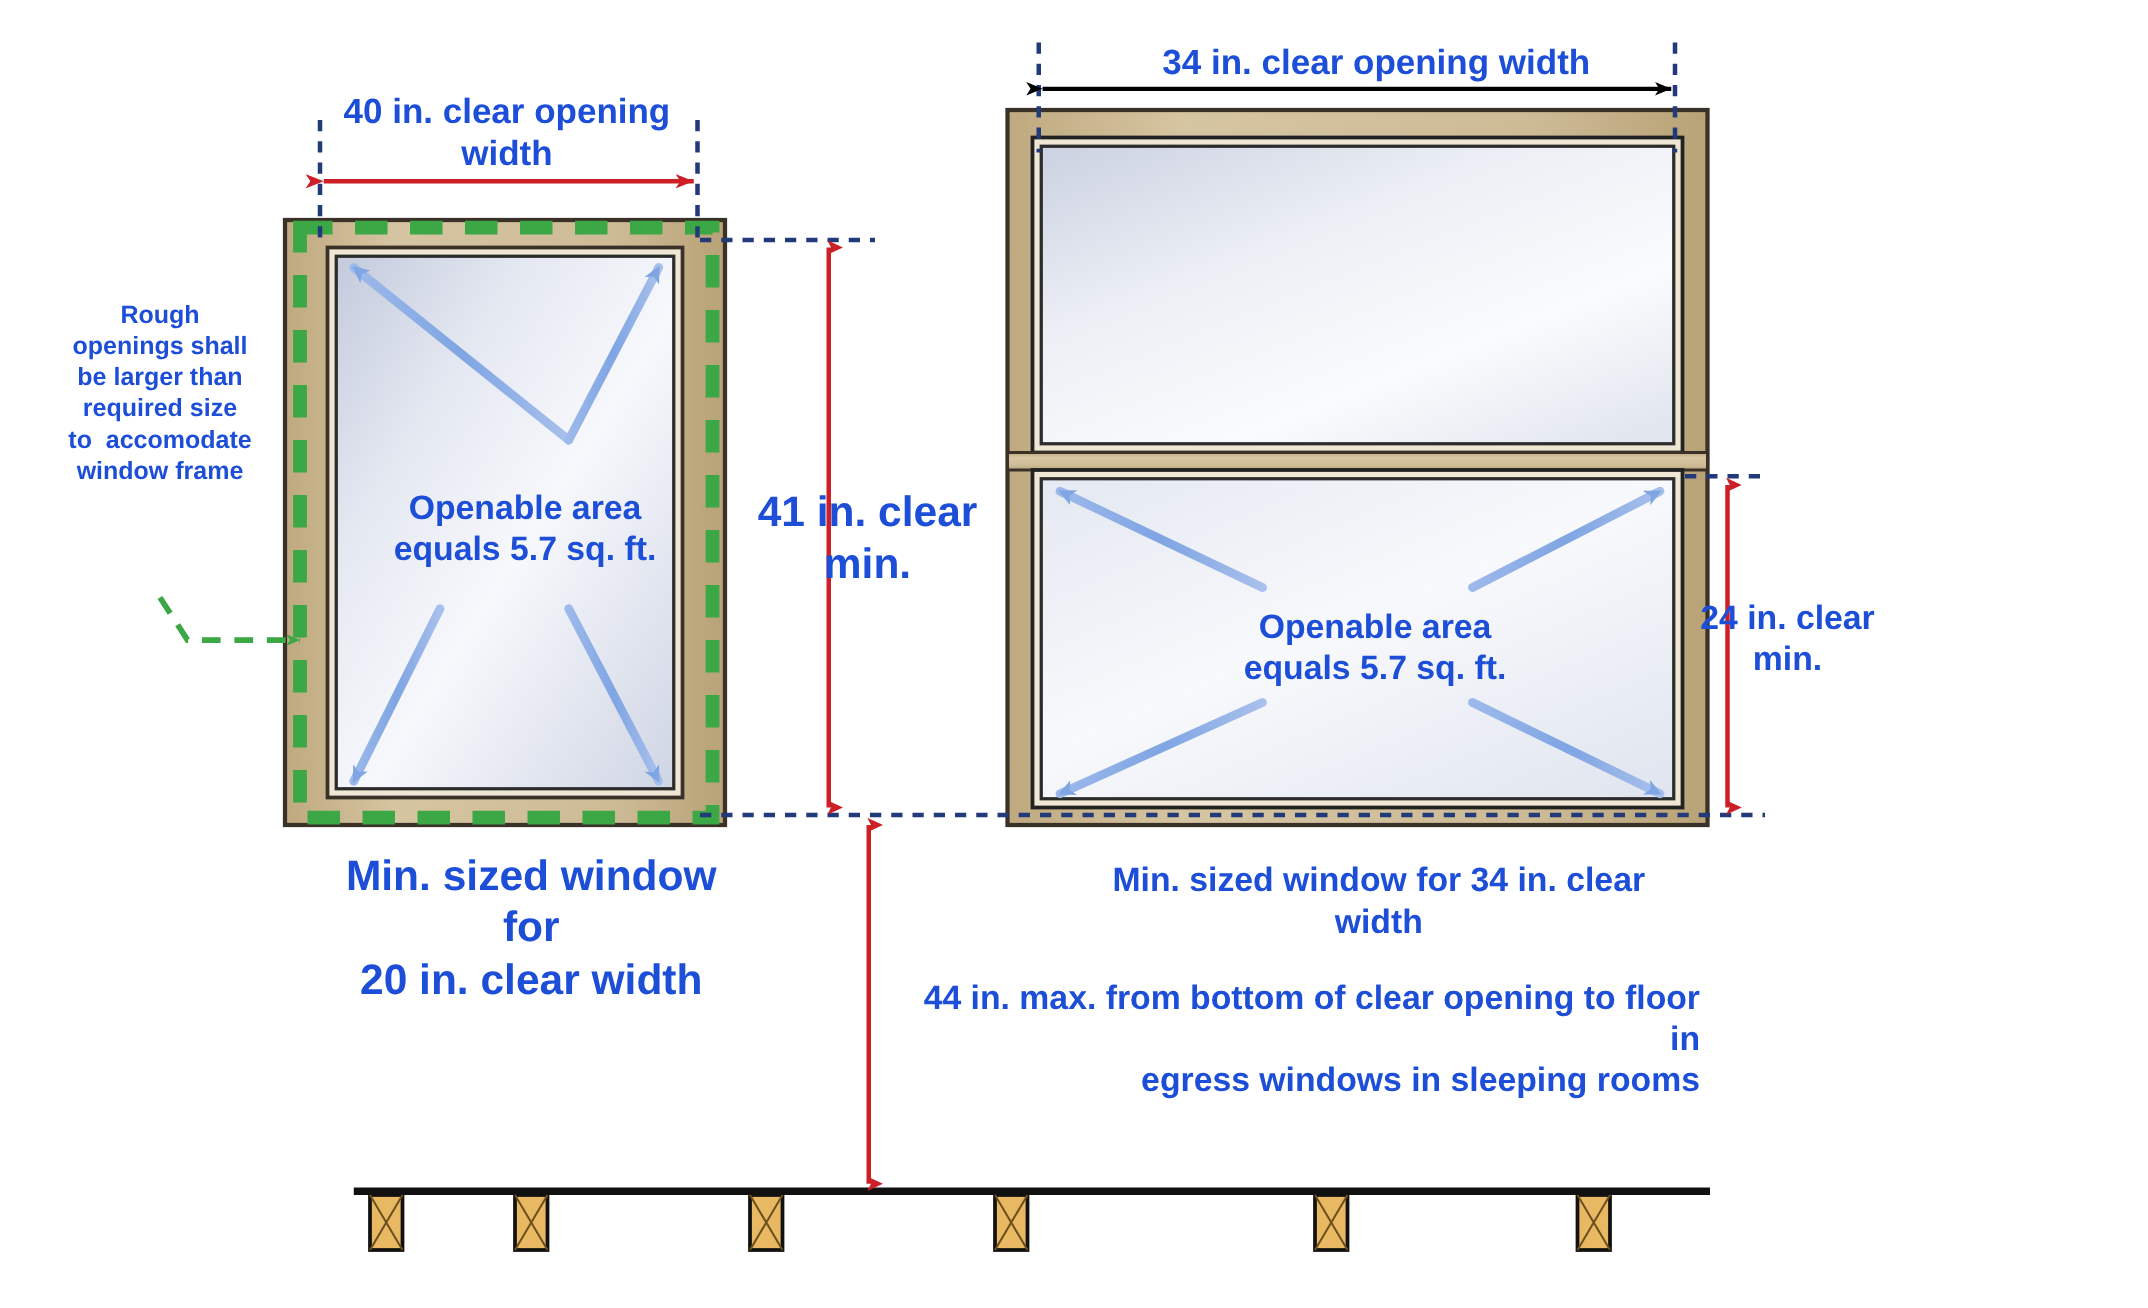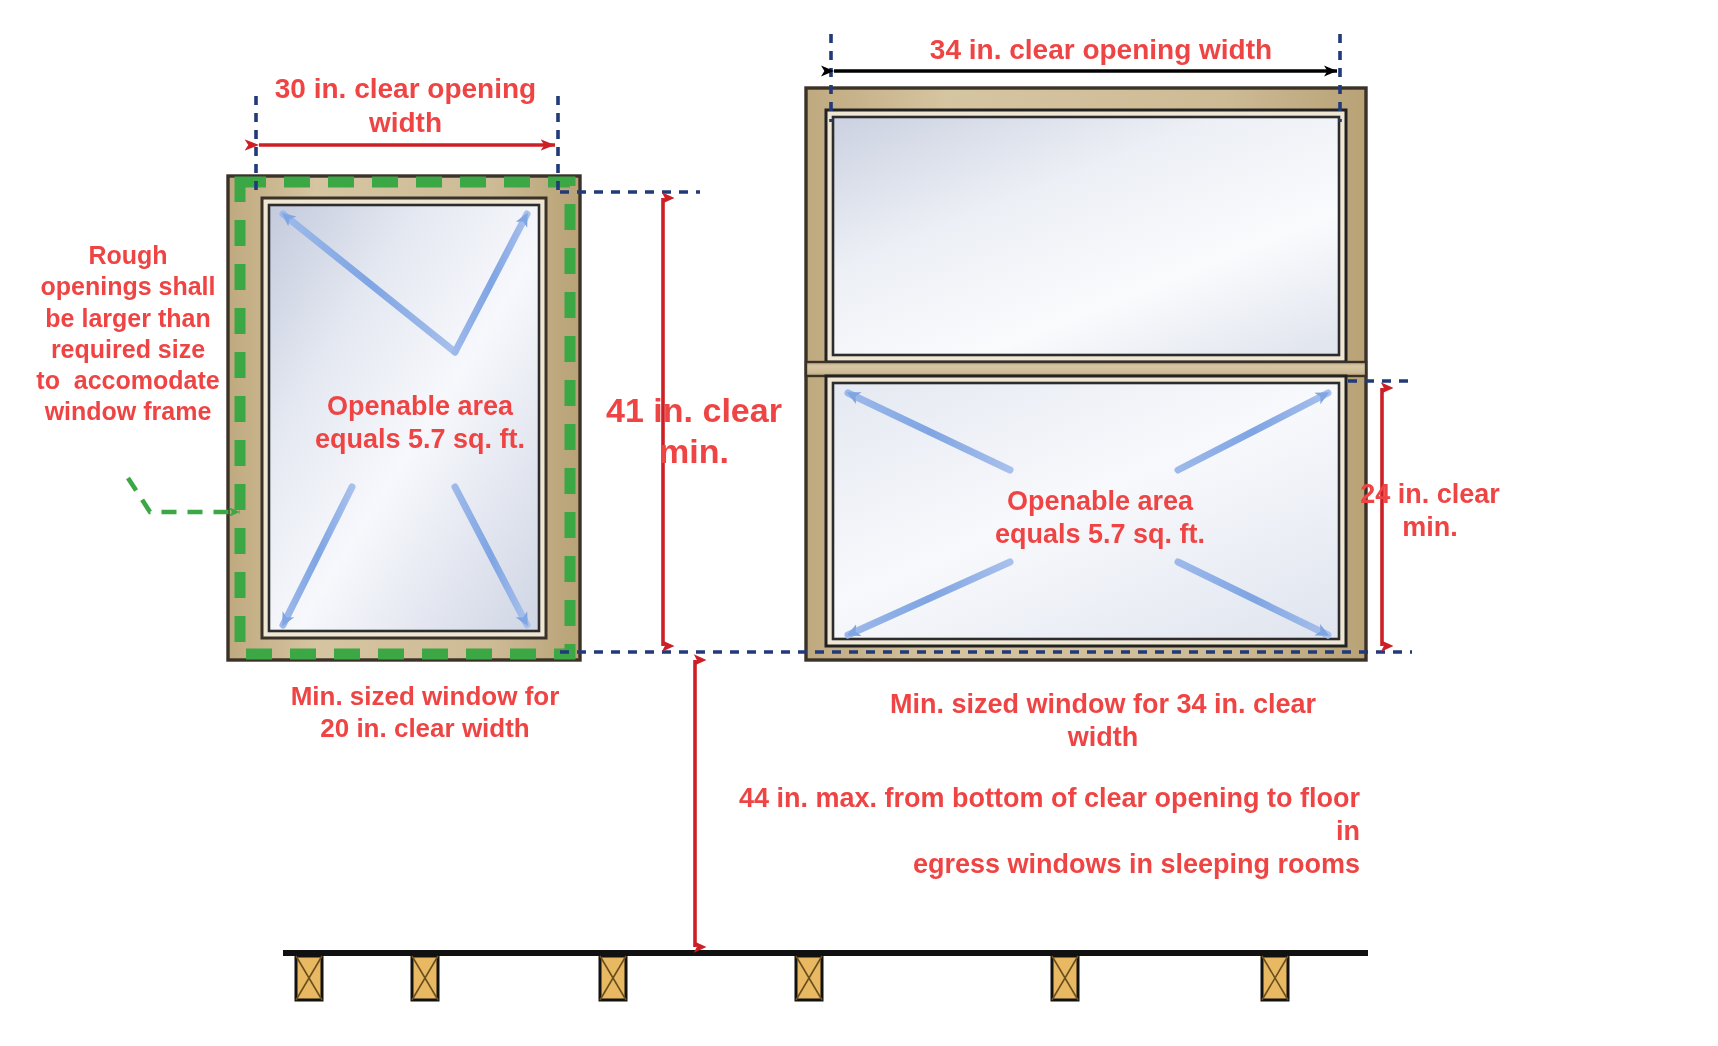--- a/index.html
+++ b/index.html
@@ -1,20 +1,20 @@
 <!DOCTYPE html>
 <html><head>
 <meta charset="utf-8">
 <style>
   html,body{margin:0;padding:0;}
   body{width:1718px;height:1046px;background:#fff;position:relative;
        font-family:"Liberation Sans",sans-serif;overflow:hidden;}
   #stage{position:absolute;inset:0;}
   svg.layer{position:absolute;left:0;top:0;width:1718px;height:1046px;overflow:visible;}
-  .txt{position:absolute;font-weight:bold;color:#ef4444;line-height:1.22;text-align:center;
+  .txt{position:absolute;font-weight:bold;color:#1d4ed8;line-height:1.22;text-align:center;
        white-space:pre-wrap;}
 </style>
 </head>
 <body>
 
 <div id="stage">
 
   <svg class="layer">
     <defs>
       <linearGradient id="glassL" x1="0" y1="0" x2="1" y2="1">
@@ -190,37 +190,37 @@
     <line x1="1348" y1="381" x2="1412" y2="381" stroke="#223a7a" stroke-width="3.6" stroke-dasharray="9 8"></line>
 
     <line x1="1382" y1="388" x2="1382" y2="646" stroke="#cc2026" stroke-width="3.6" marker-start="url(#mRedUp)" marker-end="url(#mRedDn)"></line>
 
     <line x1="695" y1="660" x2="695" y2="947" stroke="#cc2026" stroke-width="3.6" marker-start="url(#mRedUp)" marker-end="url(#mRedDn)"></line>
 
     <path d="M262 465 L205 500 L122 508 L122 512" fill="none" stroke="#3ba745" stroke-width="4.4" stroke-dasharray="14 11" transform="translate(0,0)" opacity="0"></path>
     <path d="M128 478 L150 512 L240 512" fill="none" stroke="#3ba745" stroke-width="4.6" stroke-dasharray="15 11" marker-end="url(#mGrn)"></path>
   </svg>
 
-  <div class="txt" style="left:243px;top:72px;width:325px;font-size:28px;">30 in. clear opening
+  <div class="txt" style="left:243px;top:72px;width:325px;font-size:28px;">40 in. clear opening
 width</div>
 
-  <div class="txt" style="left:8px;top:240px;width:240px;font-size:25px;line-height:1.25;">Rough
+  <div class="txt" style="left:8px;top:240px;width:240px;font-size:20px;line-height:1.25;">Rough
 openings shall
 be larger than
 required size
 to  accomodate
 window frame</div>
 
   <div class="txt" style="left:300px;top:390px;width:240px;font-size:27px;">Openable area
 equals 5.7 sq. ft.</div>
 
   <div class="txt" style="left:604px;top:390px;width:180px;font-size:34px;">41 in. clear
 min.</div>
 
-  <div class="txt" style="left:268px;top:681px;width:314px;font-size:26px;">Min. sized window for
+  <div class="txt" style="left:268px;top:681px;width:314px;font-size:34px;">Min. sized window for
 20 in. clear width</div>
 
   <div class="txt" style="left:866px;top:33px;width:470px;font-size:28px;">34 in. clear opening width</div>
 
   <div class="txt" style="left:990px;top:485px;width:220px;font-size:27px;">Openable area
 equals 5.7 sq. ft.</div>
 
   <div class="txt" style="left:1340px;top:478px;width:180px;font-size:27px;">24 in. clear
 min.</div>
 

